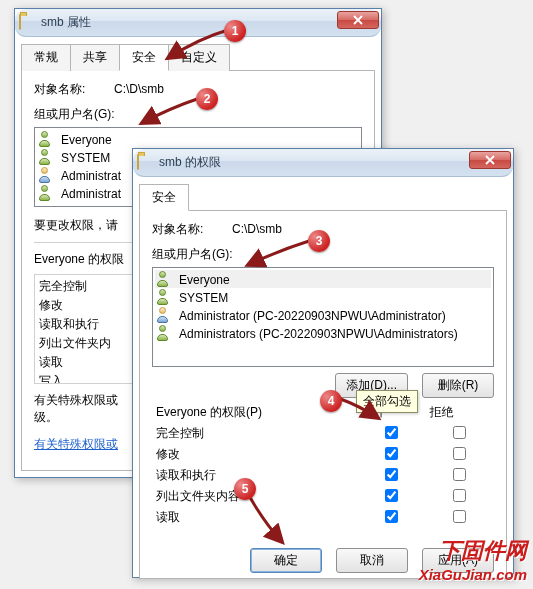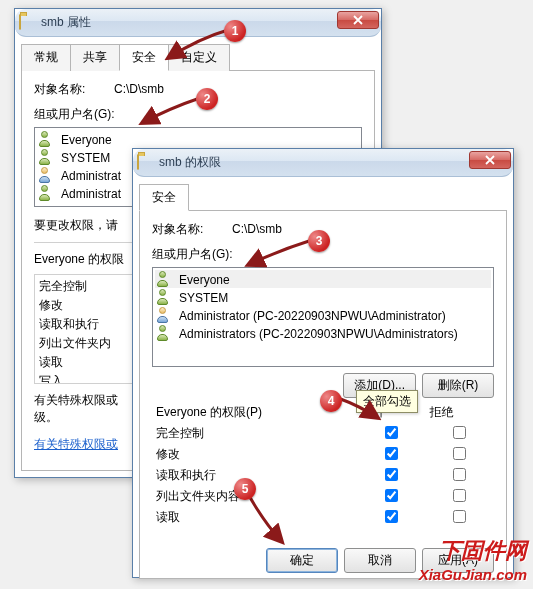--- a/index.html
+++ b/index.html
@@ -21,21 +21,21 @@
 .row{display:flex;margin-bottom:8px;align-items:baseline;}
 .row .lbl{min-width:80px;}
 .listbox{border:1px solid #828790;background:#fff;padding:2px;min-height:80px;}
 .listrow{display:flex;align-items:flex-end;padding:1px 2px;}
 .listrow.sel{background:#f0f0f0;}
 .user-icon{width:16px;height:16px;margin-right:6px;position:relative;display:inline-block;}
 .user-head{width:7px;height:7px;background:linear-gradient(to bottom,#d9e8b8 0%,#8db44a 100%);border:1px solid #5e8a2a;border-radius:50%;position:absolute;left:2px;top:0;}
 .user-body{width:11px;height:7px;background:linear-gradient(to bottom,#d9e8b8 0%,#8db44a 100%);border:1px solid #5e8a2a;border-radius:5px 5px 2px 2px;position:absolute;left:0;bottom:0;}
 .user-icon.single .user-head{background:linear-gradient(to bottom,#fdeec9 0%,#e8bd6a 100%);border-color:#c69a44;}
 .user-icon.single .user-body{background:linear-gradient(to bottom,#c9ddf3 0%,#7aa8d8 100%);border-color:#4a75a6;}
-.btnrow{display:flex;justify-content:flex-end;gap:6px;margin-top:6px;}
+.btnrow{display:flex;justify-content:flex-end;gap:14px;margin-top:6px;}
 .btn{min-width:72px;padding:3px 10px;border:1px solid #8e8f8f;background:linear-gradient(to bottom,#f9f9f9 0%,#e3e3e3 100%);border-radius:3px;cursor:pointer;text-align:center;}
 .btn.def{border-color:#5586be;box-shadow:0 0 0 1px #8cb4dd inset;}
 .permtable{width:100%;border-collapse:collapse;margin-top:4px;}
 .permtable th{font-weight:normal;text-align:left;padding:2px 4px;}
 .permtable td{padding:2px 4px;}
 .permtable td.name{text-align:left;width:60%;}
 .permtable td.cb{text-align:center;}
 input[type=checkbox]{width:13px;height:13px;}
 .link{color:#1a5fcc;text-decoration:underline;cursor:pointer;}
 .sep{height:1px;background:#d0d0d0;margin:8px 0;}

